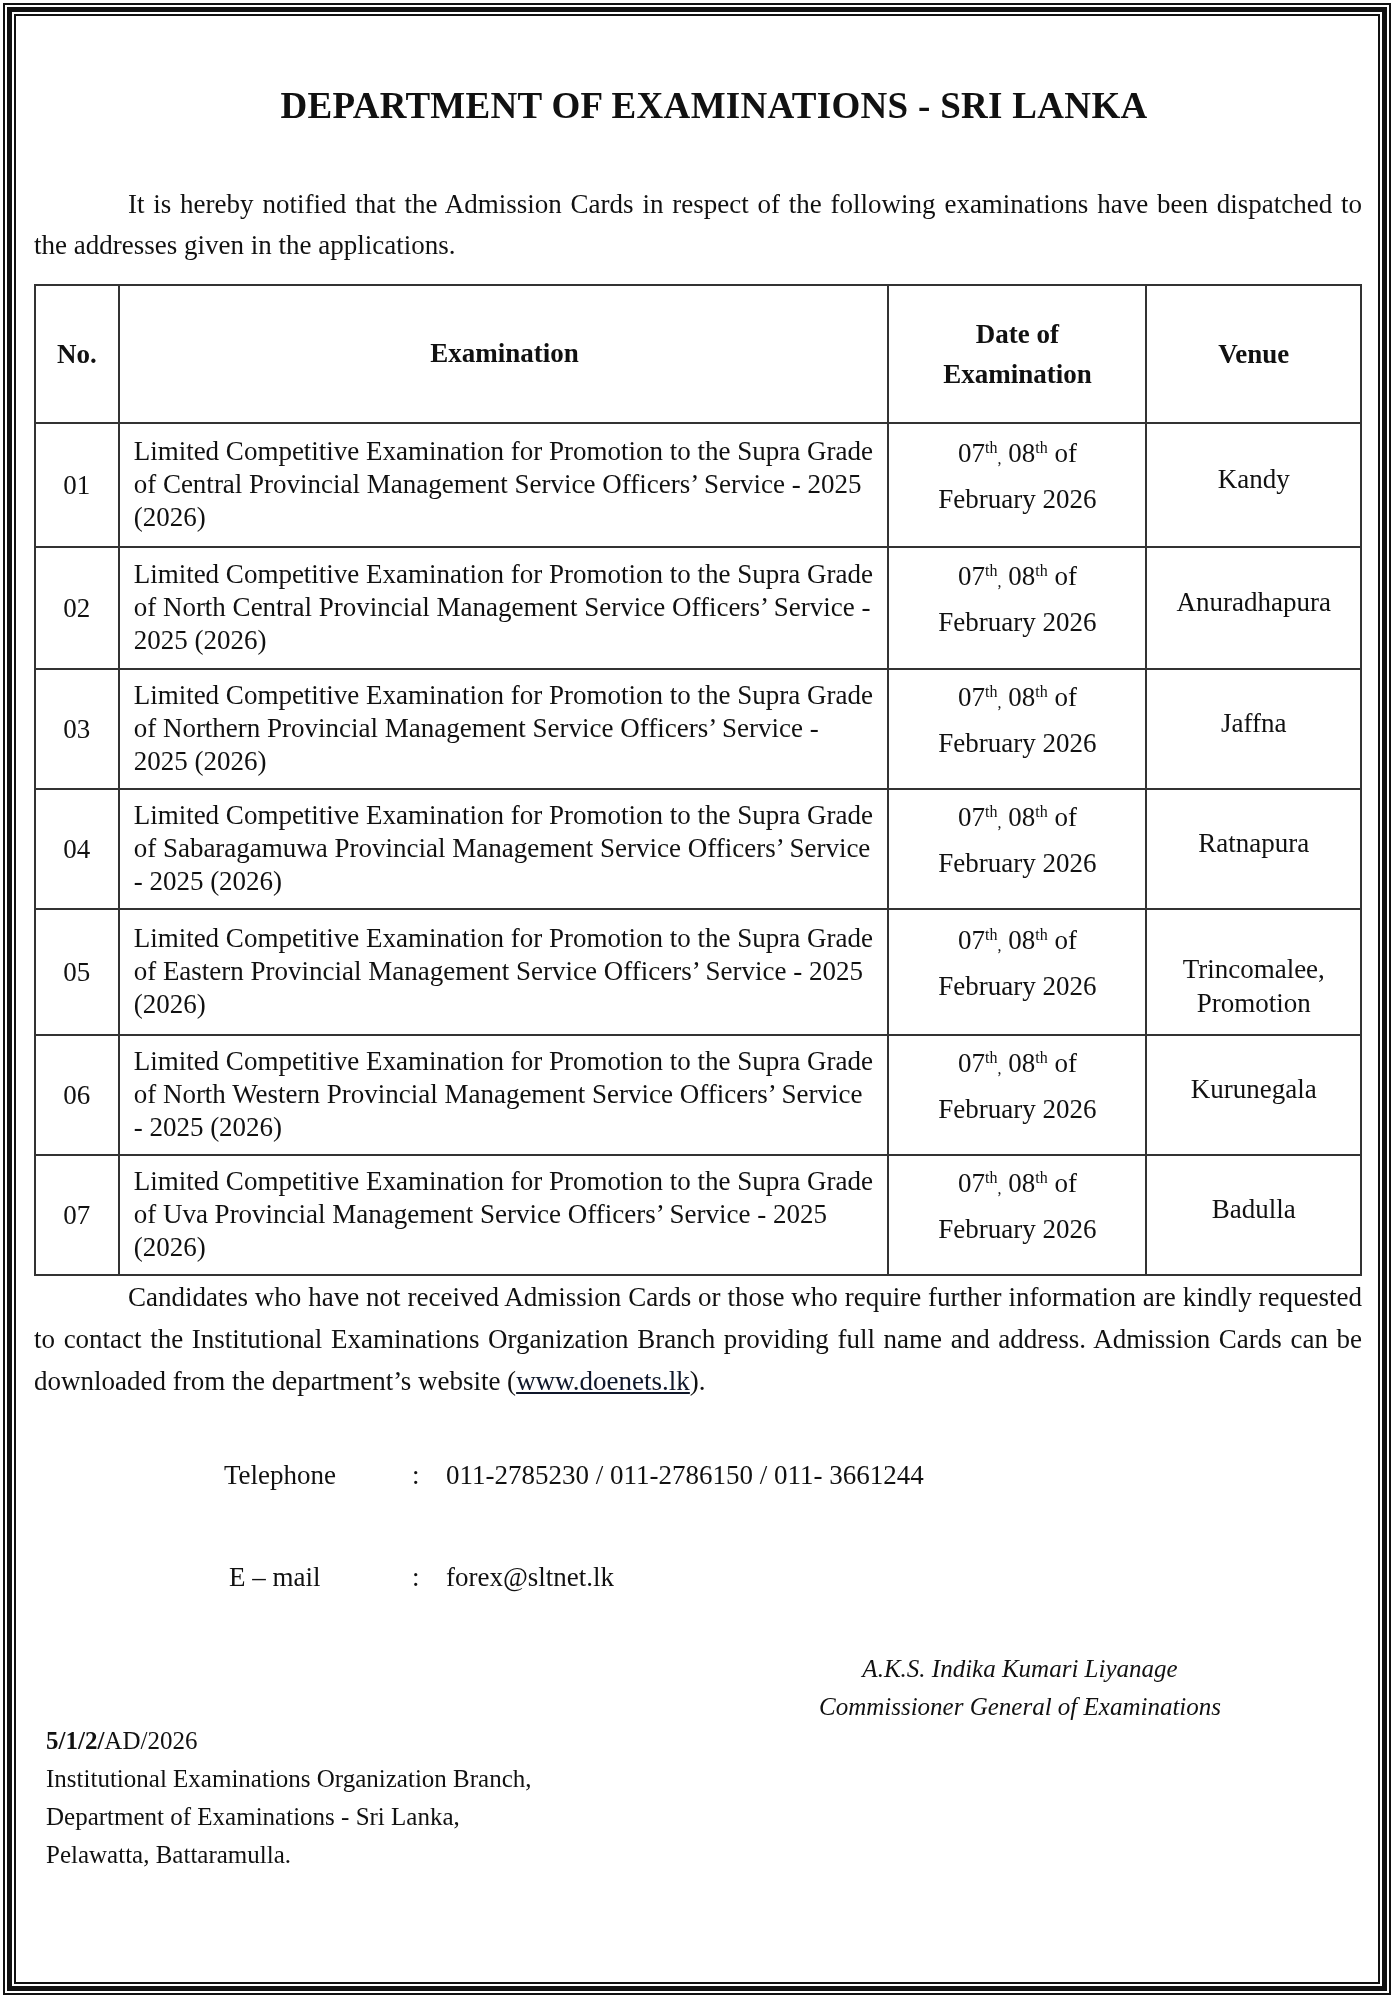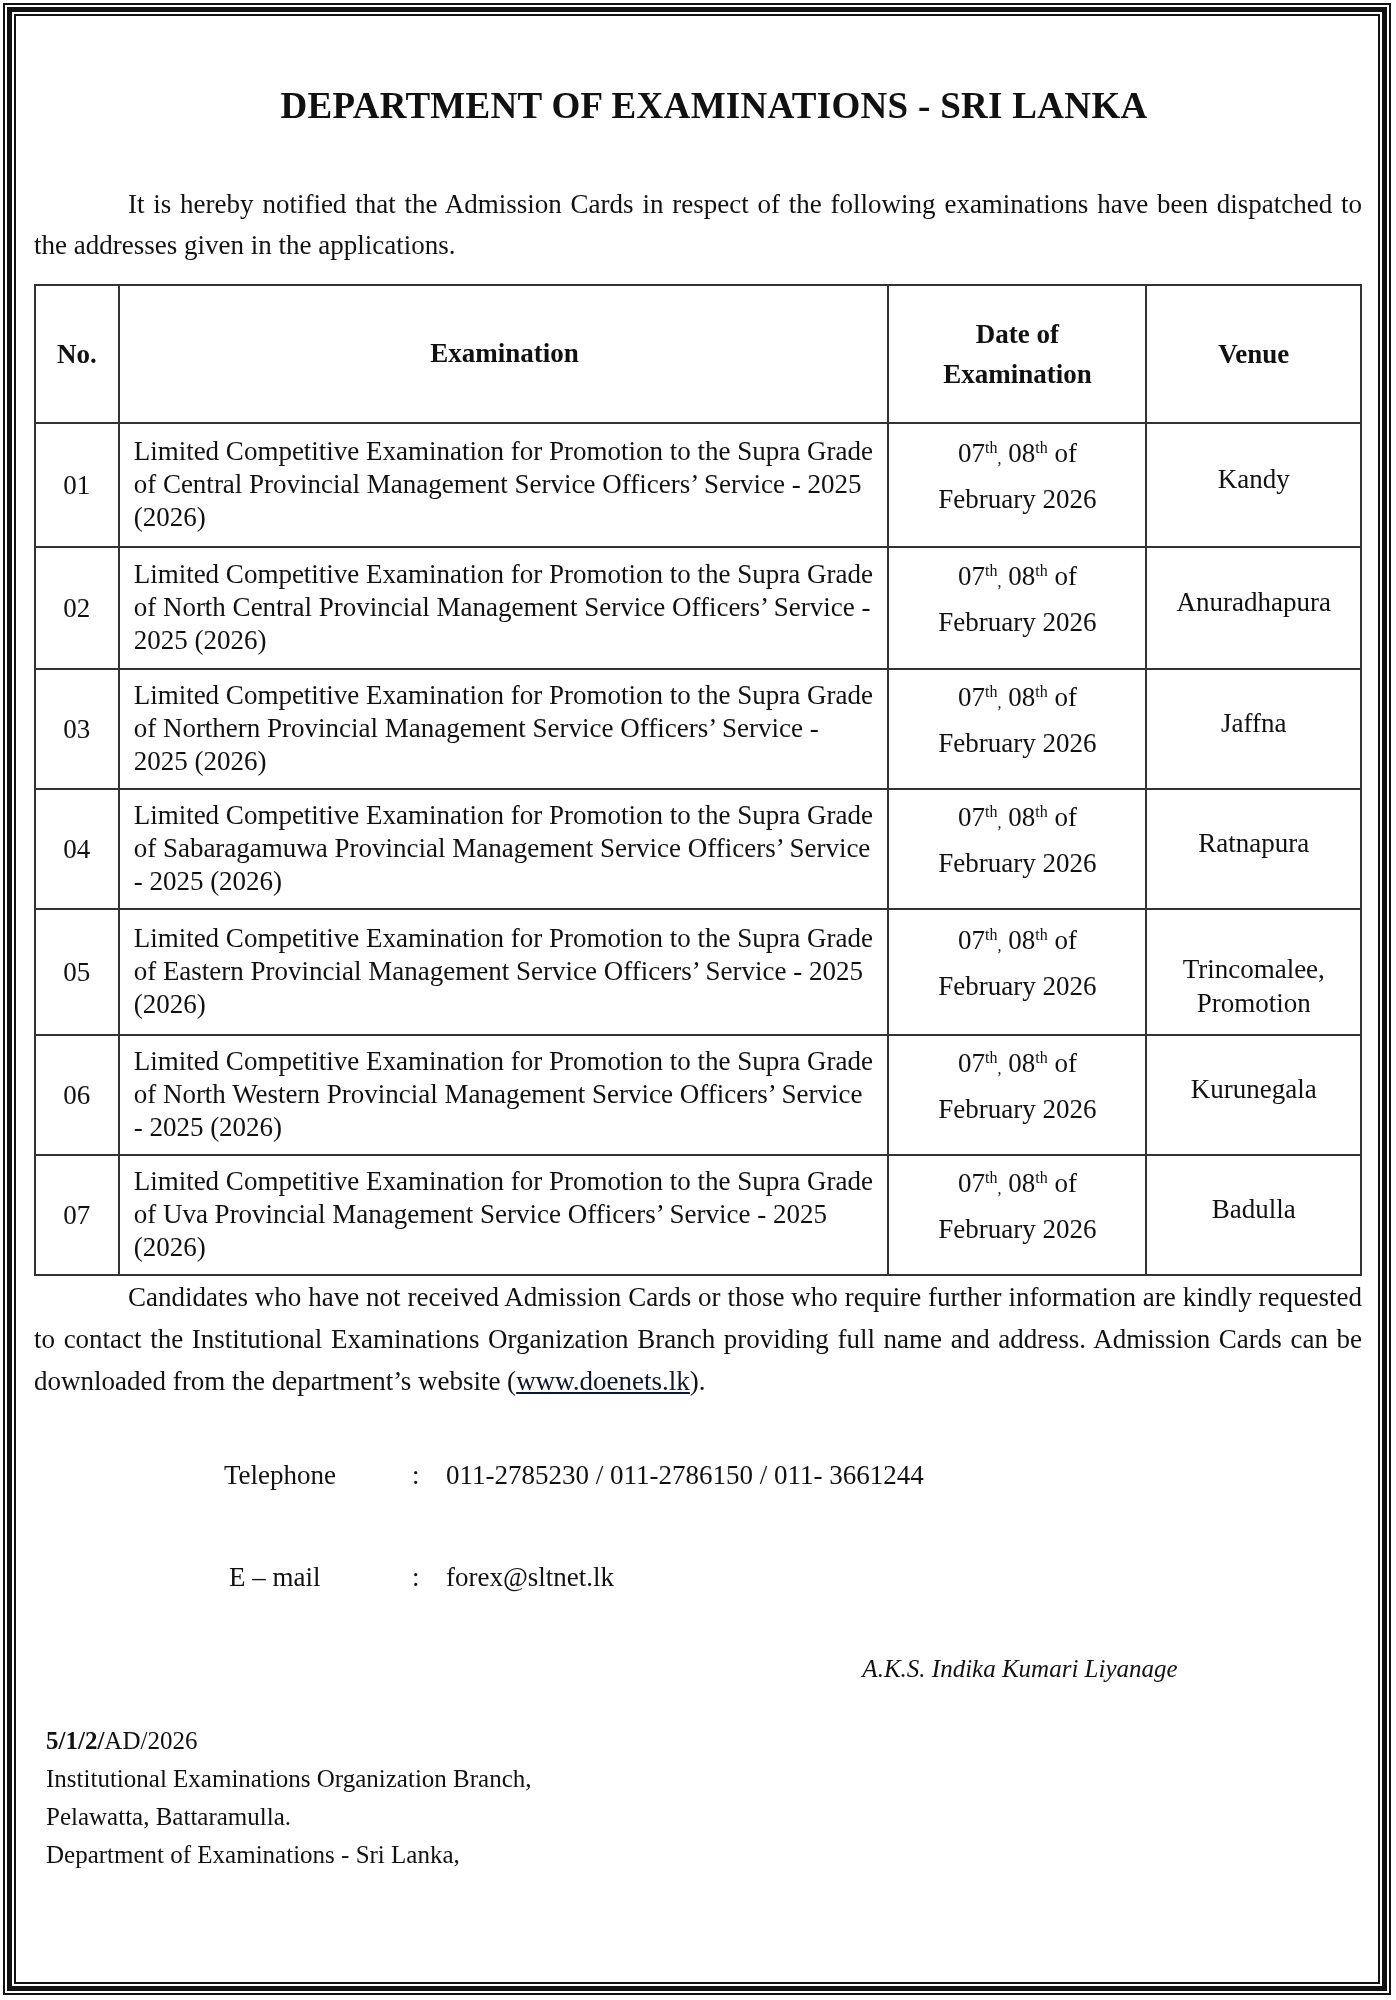--- a/index.html
+++ b/index.html
@@ -158,22 +158,23 @@
 
   <div class="contact tel">
     <span class="lbl">Telephone</span><span class="colon">:</span><span>011-2785230 / 011-2786150 / 011- 3661244</span>
   </div>
   <div class="contact mail">
     <span class="lbl">E – mail</span><span class="colon">:</span><span>forex@sltnet.lk</span>
   </div>
 
   <div class="sig">
     <div>A.K.S. Indika Kumari Liyanage</div>
+    <div>Commissioner General of Examinations</div>
   </div>
 
   <div class="ref">
     <div><span class="bold">5/1/2/</span><span>AD/2026</span></div>
     <div>Institutional Examinations Organization Branch,</div>
+    <div>Department of Examinations - Sri Lanka,</div>
     <div>Pelawatta, Battaramulla.</div>
-    <div>Department of Examinations - Sri Lanka,</div>
   </div>
 
 </div>
 
 </body></html>

